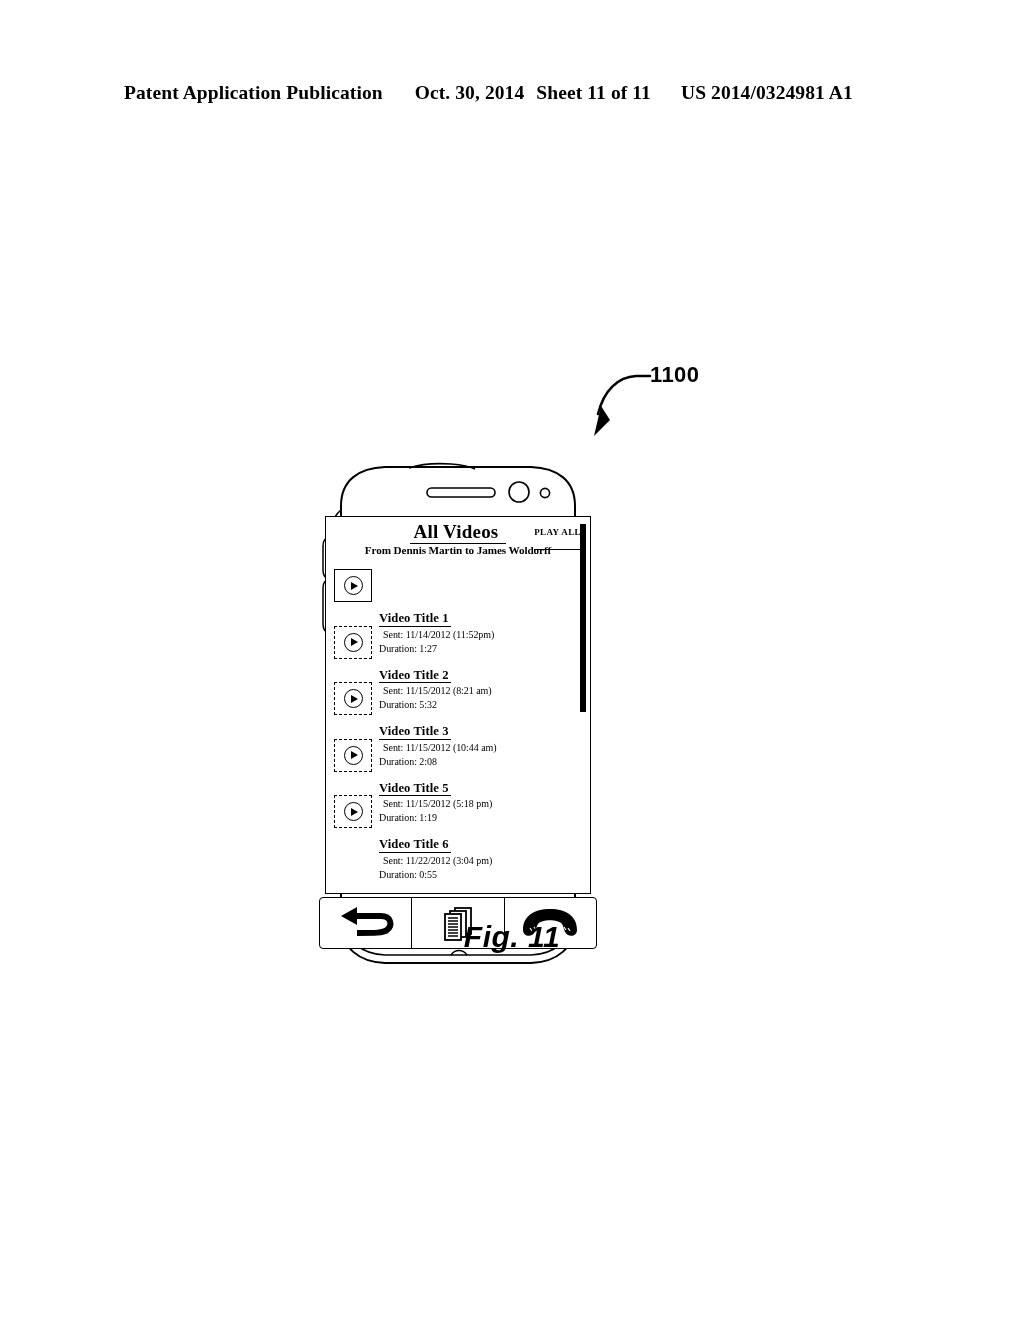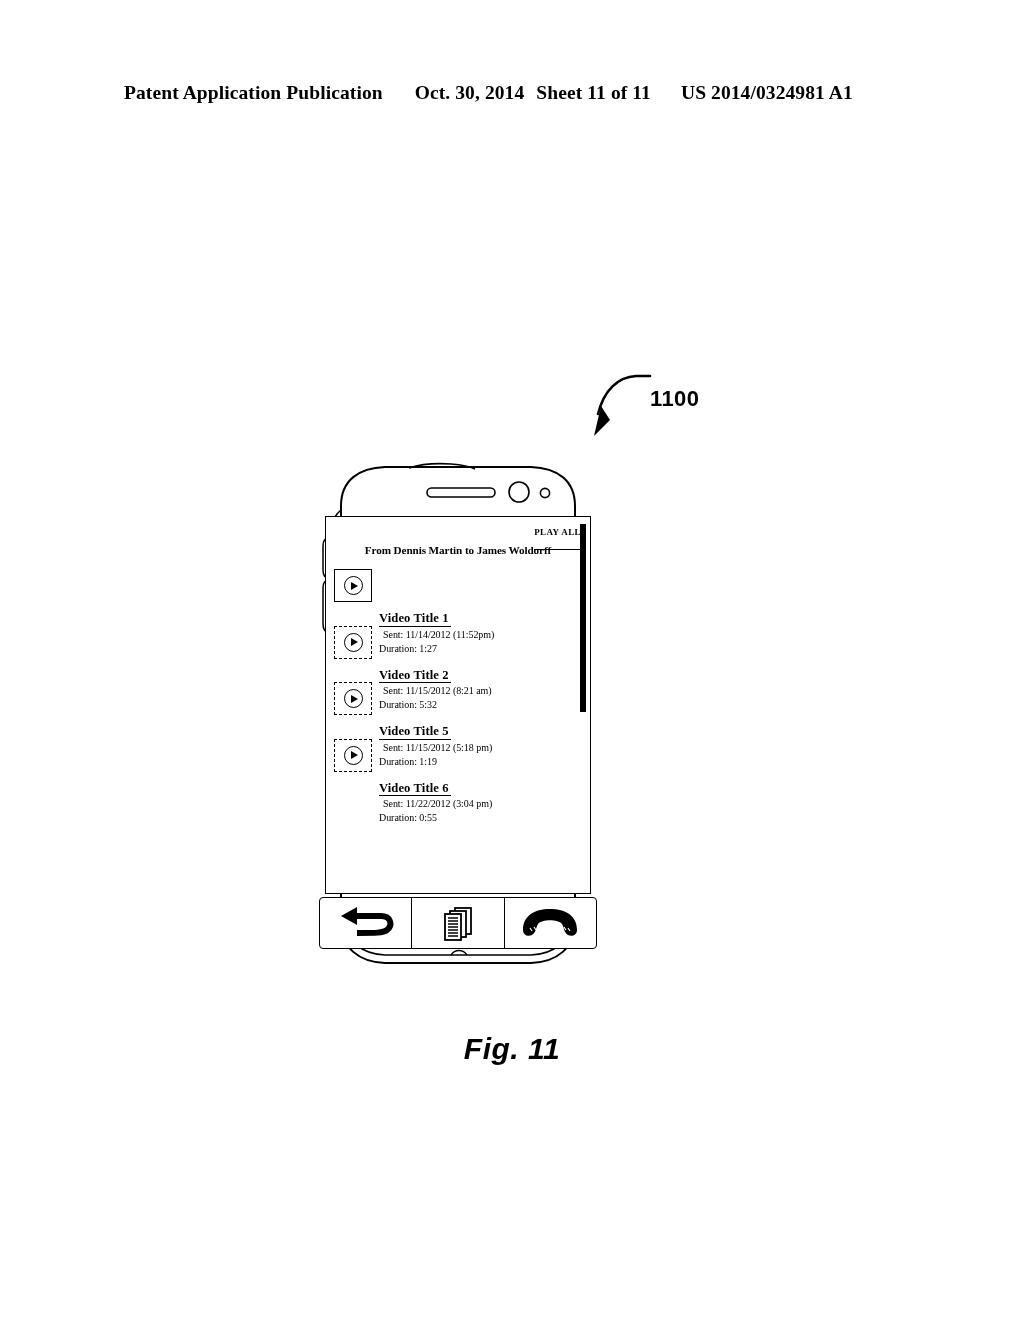--- a/index.html
+++ b/index.html
@@ -50,21 +50,20 @@
     height: 82px;
   }
   .ref-callout .ref-label {
     position: absolute;
     left: 62px;
     top: 0px;
     font-family: "Liberation Sans", sans-serif;
     font-size: 22px;
     font-weight: bold;
     letter-spacing: 0.4px;
-    margin-top: 24px;
   }
   .ref-callout svg {
     position: absolute;
     left: 0;
     top: 0;
     overflow: visible;
   }
 
   
   .phone {
@@ -251,21 +250,21 @@
   }
   .nav-btn + .nav-btn {
     border-left: 1.5px solid #000;
   }
   .nav-btn svg { display: block; }
 
   
   .fig-caption {
     position: absolute;
     left: 0;
-    top: 1032px;
+    top: 920px;
     width: 1024px;
     text-align: center;
     font-family: "Liberation Sans", sans-serif;
     font-weight: bold;
     font-style: italic;
     font-size: 30px;
     letter-spacing: 0.5px;
   }
 </style>
 </head>
@@ -313,20 +312,23 @@
     <rect x="122" y="26" width="68" height="9" rx="4.5" fill="#fff" stroke="#000" stroke-width="1.6"></rect>
 
     <circle cx="214" cy="30" r="10" fill="#fff" stroke="#000" stroke-width="1.6"></circle>
 
     <circle cx="240" cy="31" r="4.6" fill="#fff" stroke="#000" stroke-width="1.6"></circle>
   </svg>
 
   <div class="screen">
 
     <div class="screen-head">
+      <div class="app-title">
+        <span>All Videos</span>
+      </div>
       <div class="play-all">PLAY ALL</div>
       <div class="app-subtitle">From Dennis Martin to James Woldorff</div>
     </div>
 
     <div class="scroll-track">
       <div class="scroll-thumb"></div>
     </div>
 
     <div class="video-list">
 
@@ -349,20 +351,32 @@
               <div class="tri"></div>
             </div>
         </div>
         <div class="vmeta">
           <div class="vtitle">Video Title 2</div>
           <div class="vsent">Sent: 11/15/2012 (8:21 am)</div>
           <div class="vdur">Duration: 5:32</div>
         </div>
       </div>
 
+      <div class="video-item">
+        <div class="thumb">
+          <div class="play-circle">
+              <div class="tri"></div>
+            </div>
+        </div>
+        <div class="vmeta">
+          <div class="vtitle">Video Title 3</div>
+          <div class="vsent">Sent: 11/15/2012 (10:44 am)</div>
+          <div class="vdur">Duration: 2:08</div>
+        </div>
+      </div>
 
 
       <div class="video-item">
         <div class="thumb">
           <div class="play-circle">
               <div class="tri"></div>
             </div>
         </div>
         <div class="vmeta">
           <div class="vtitle">Video Title 5</div>

